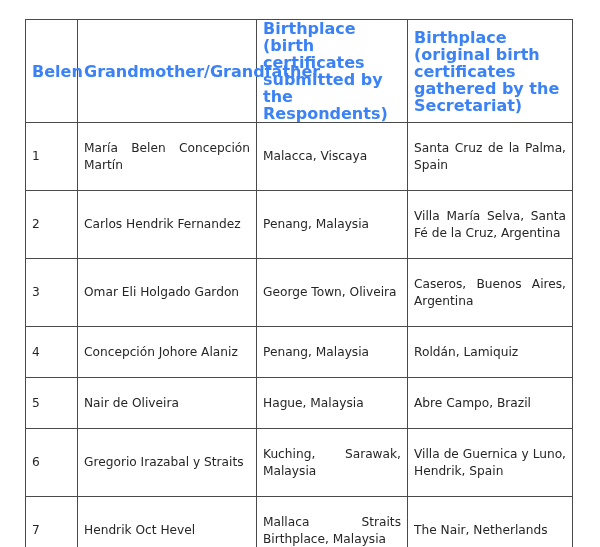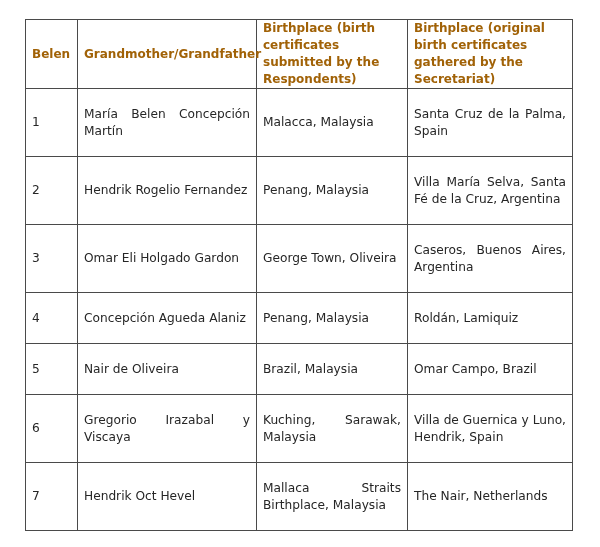--- a/index.html
+++ b/index.html
@@ -27,23 +27,23 @@
     }
     table.doc-table th,
     table.doc-table td {
       border: 1px solid #4a4a4a;
       padding: 0 6px;
       vertical-align: middle;
       word-spacing: 0;
     }
     table.doc-table th {
       font-weight: bold;
-      color: #a16207;
+      color: #3b82f6;
       text-align: left;
-      font-size: 12px;
+      font-size: 16px;
     }
     .col-player { width: 52px; }
     .col-gp { width: 179px; }
     .col-bp1 { width: 151px; }
     .col-bp2 { width: 165px; }
     .justify {
       text-align: justify;
       text-align-last: left;
     }
     tr.h-head { height: 68px; }
@@ -67,50 +67,50 @@
       <th>Belen</th>
       <th>Grandmother/Grandfather</th>
       <th class="justify">Birthplace (birth certificates submitted by the Respondents)</th>
       <th class="justify">Birthplace (original birth certificates gathered by the Secretariat)</th>
     </tr>
   </thead>
   <tbody>
     <tr class="h-tall">
       <td class="num">1</td>
       <td class="gp justify">María Belen Concepción Martín</td>
-      <td class="justify">Malacca, Malaysia</td>
+      <td class="justify">Malacca, Viscaya</td>
       <td class="justify">Santa Cruz de la Palma, Spain</td>
     </tr>
     <tr class="h-tall">
       <td class="num">2</td>
-      <td class="gp justify">Hendrik Rogelio Fernandez</td>
+      <td class="gp justify">Carlos Hendrik Fernandez</td>
       <td class="justify">Penang, Malaysia</td>
       <td class="justify">Villa María Selva, Santa Fé de la Cruz, Argentina</td>
     </tr>
     <tr class="h-tall">
       <td class="num">3</td>
       <td class="gp justify">Omar Eli Holgado Gardon</td>
       <td class="justify">George Town, Oliveira</td>
       <td class="justify">Caseros, Buenos Aires, Argentina</td>
     </tr>
     <tr class="h-short">
       <td class="num">4</td>
-      <td class="gp justify">Concepción Agueda Alaniz</td>
+      <td class="gp justify">Concepción Johore Alaniz</td>
       <td class="justify">Penang, Malaysia</td>
       <td class="justify">Roldán, Lamiquiz</td>
     </tr>
     <tr class="h-short">
       <td class="num">5</td>
       <td class="gp justify">Nair de Oliveira</td>
-      <td class="justify">Brazil, Malaysia</td>
-      <td class="justify">Omar Campo, Brazil</td>
+      <td class="justify">Hague, Malaysia</td>
+      <td class="justify">Abre Campo, Brazil</td>
     </tr>
     <tr class="h-tall">
       <td class="num">6</td>
-      <td class="gp justify">Gregorio Irazabal y Viscaya</td>
+      <td class="gp justify">Gregorio Irazabal y Straits</td>
       <td class="justify">Kuching, Sarawak, Malaysia</td>
       <td class="justify">Villa de Guernica y Luno, Hendrik, Spain</td>
     </tr>
     <tr class="h-tall">
       <td class="num">7</td>
       <td class="gp justify">Hendrik Oct Hevel</td>
       <td class="justify">Mallaca Straits Birthplace, Malaysia</td>
       <td class="justify">The Nair, Netherlands</td>
     </tr>
   </tbody>

